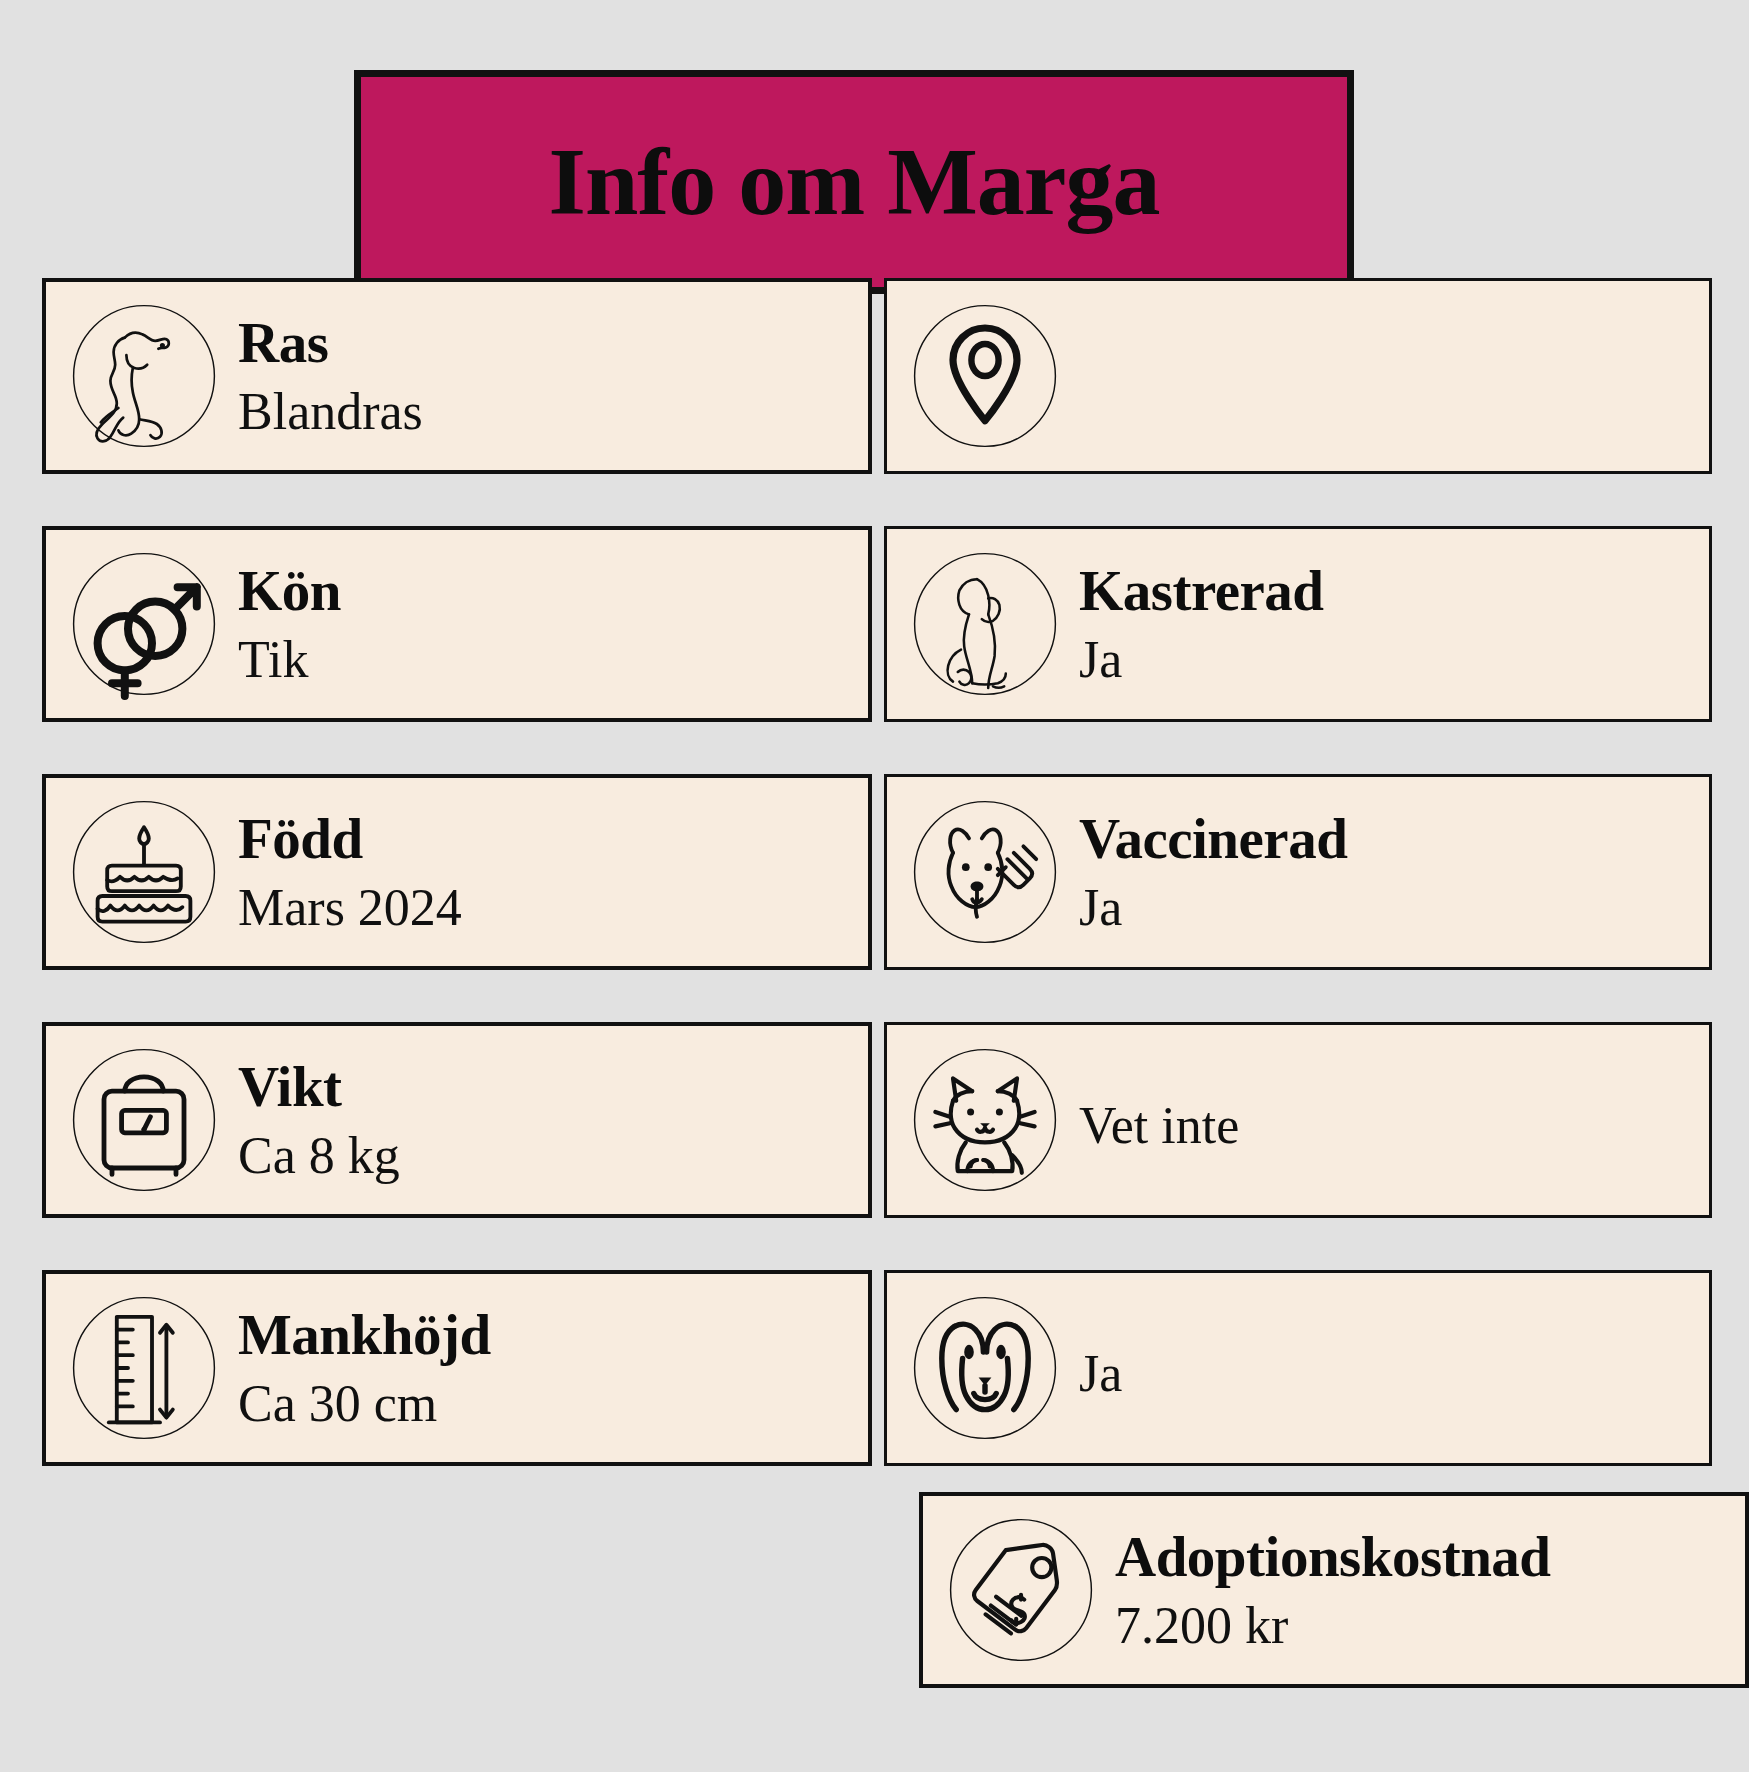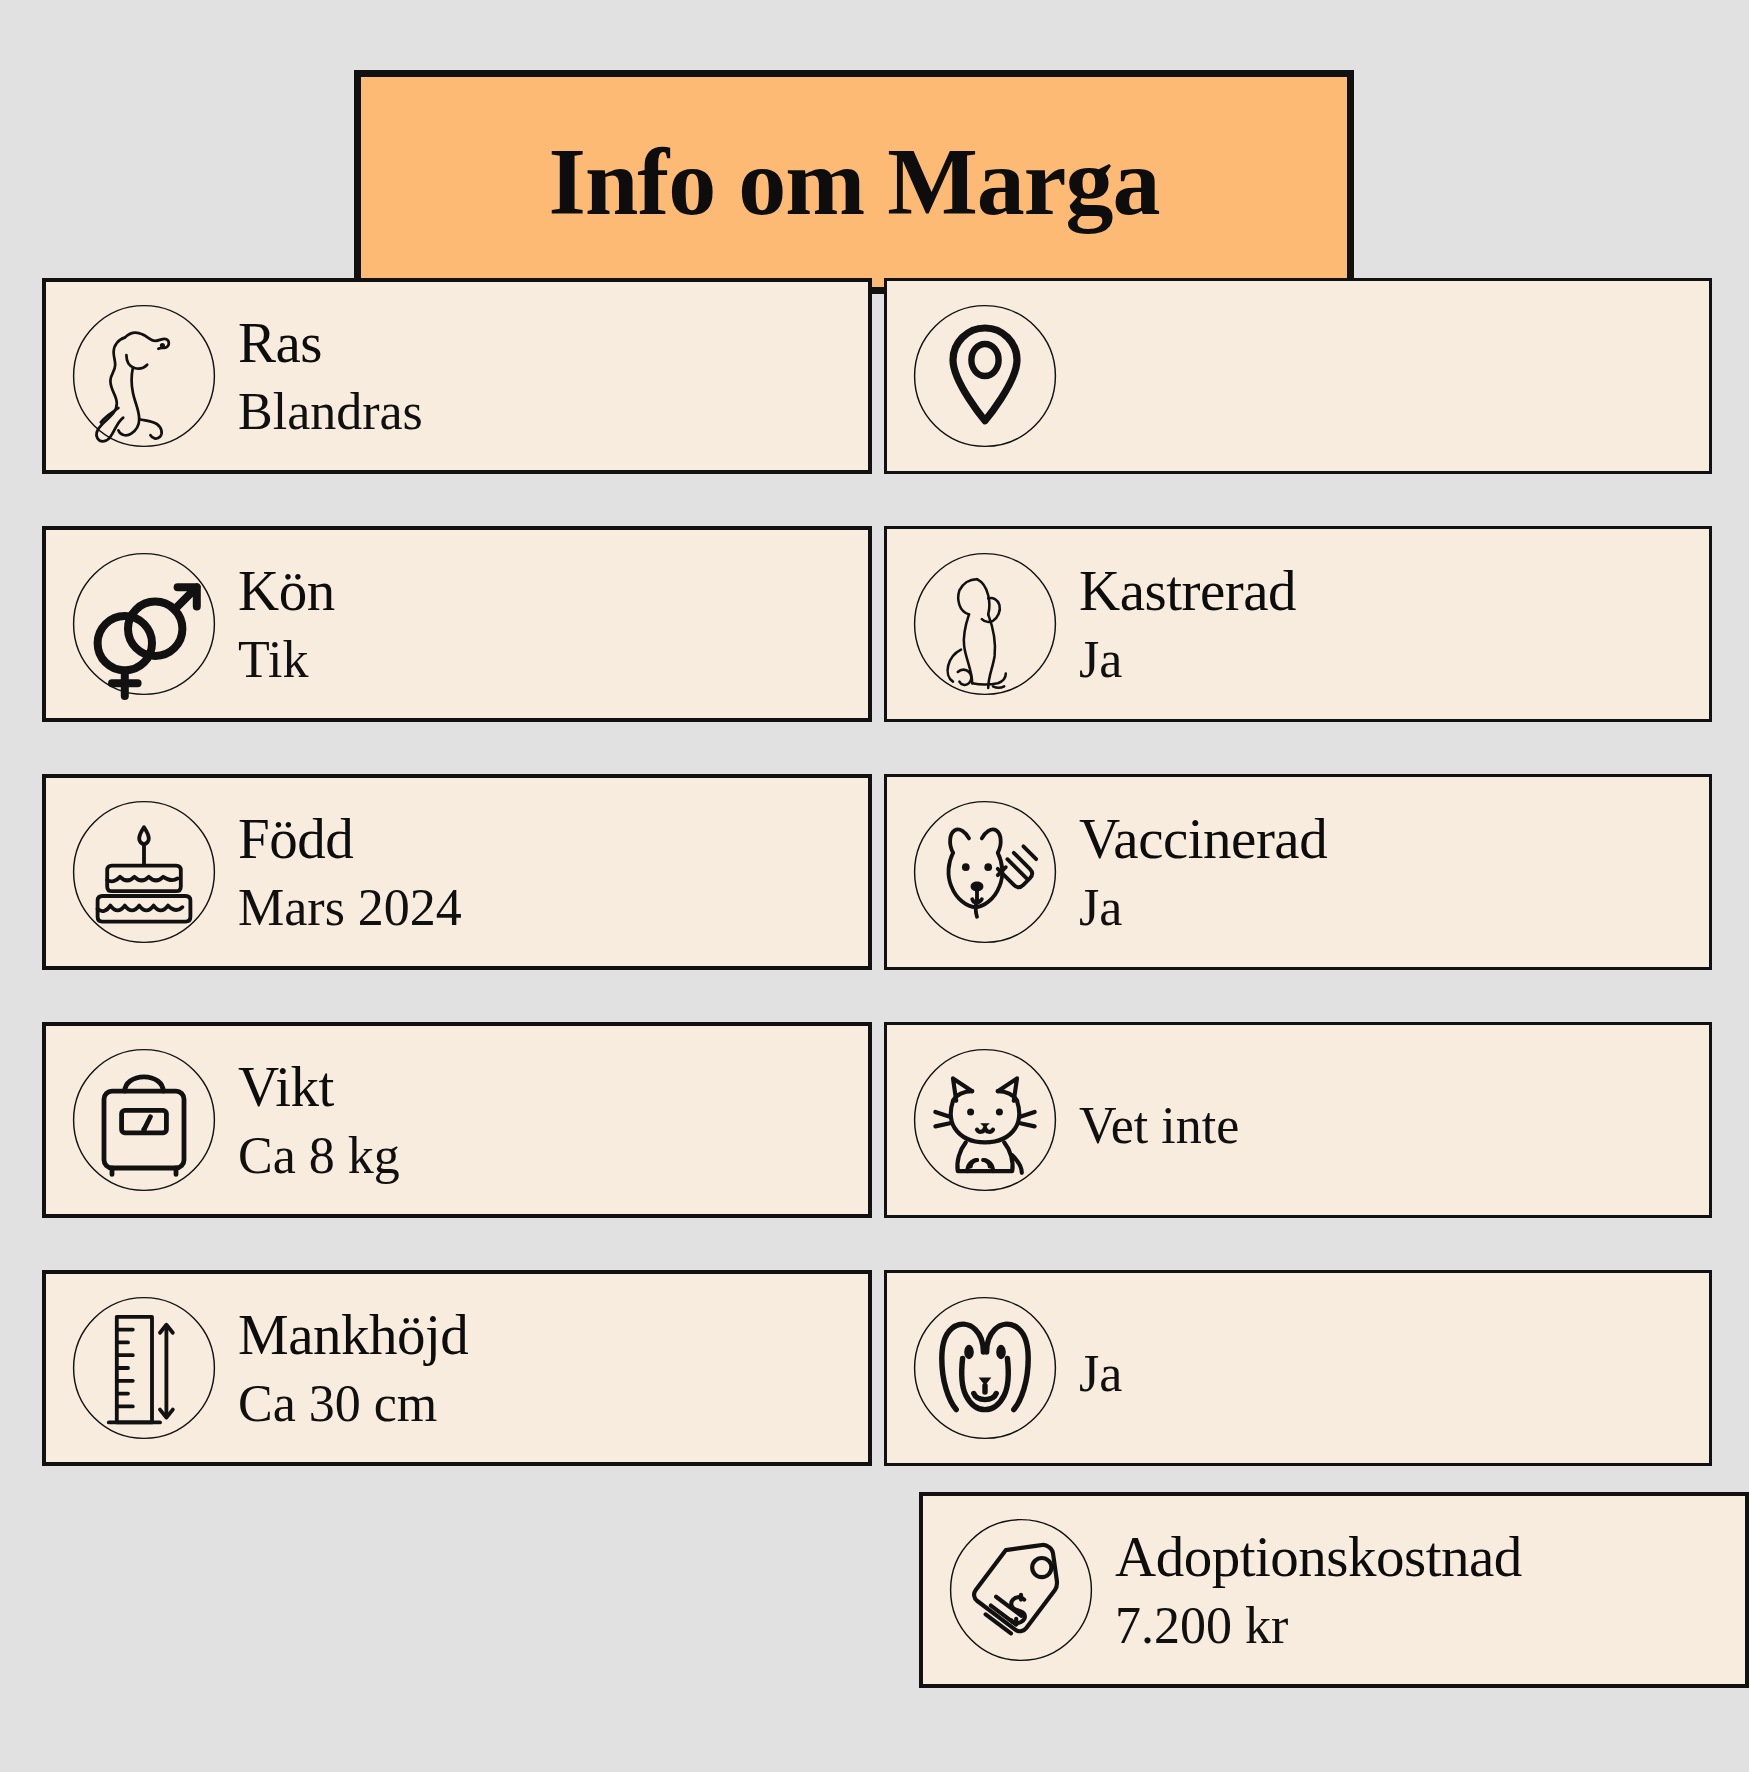--- a/index.html
+++ b/index.html
@@ -10,21 +10,21 @@
     overflow:hidden;
     position:relative;
   }
   .page{position:relative;width:1749px;height:1772px;}
 
   
   .title-box{
     position:absolute;
     left:354px; top:70px;
     width:1000px; height:224px;
-    background:#fdba74;
+    background:#be185d;
     border:7px solid #111;
     box-sizing:border-box;
     display:flex;align-items:center;justify-content:center;
   }
   .title-text{
     font-size:96px;
     font-weight:bold;
     color:#0d0d0d;
     letter-spacing:-1px;
     line-height:1;
@@ -66,21 +66,21 @@
   }
   .card-icon svg{display:block;width:160px;height:160px;}
   .card-text{
     margin-left:14px;
     display:flex;flex-direction:column;
     justify-content:center;
     line-height:1.05;
   }
   .card-label{
     font-size:57px;
-    font-weight:normal;
+    font-weight:bold;
     color:#0d0d0d;
     white-space:nowrap;
     letter-spacing:-0.5px;
   }
   .card-value{
     font-size:52px;
     font-weight:normal;
     color:#101010;
     white-space:nowrap;
     margin-top:12px;

